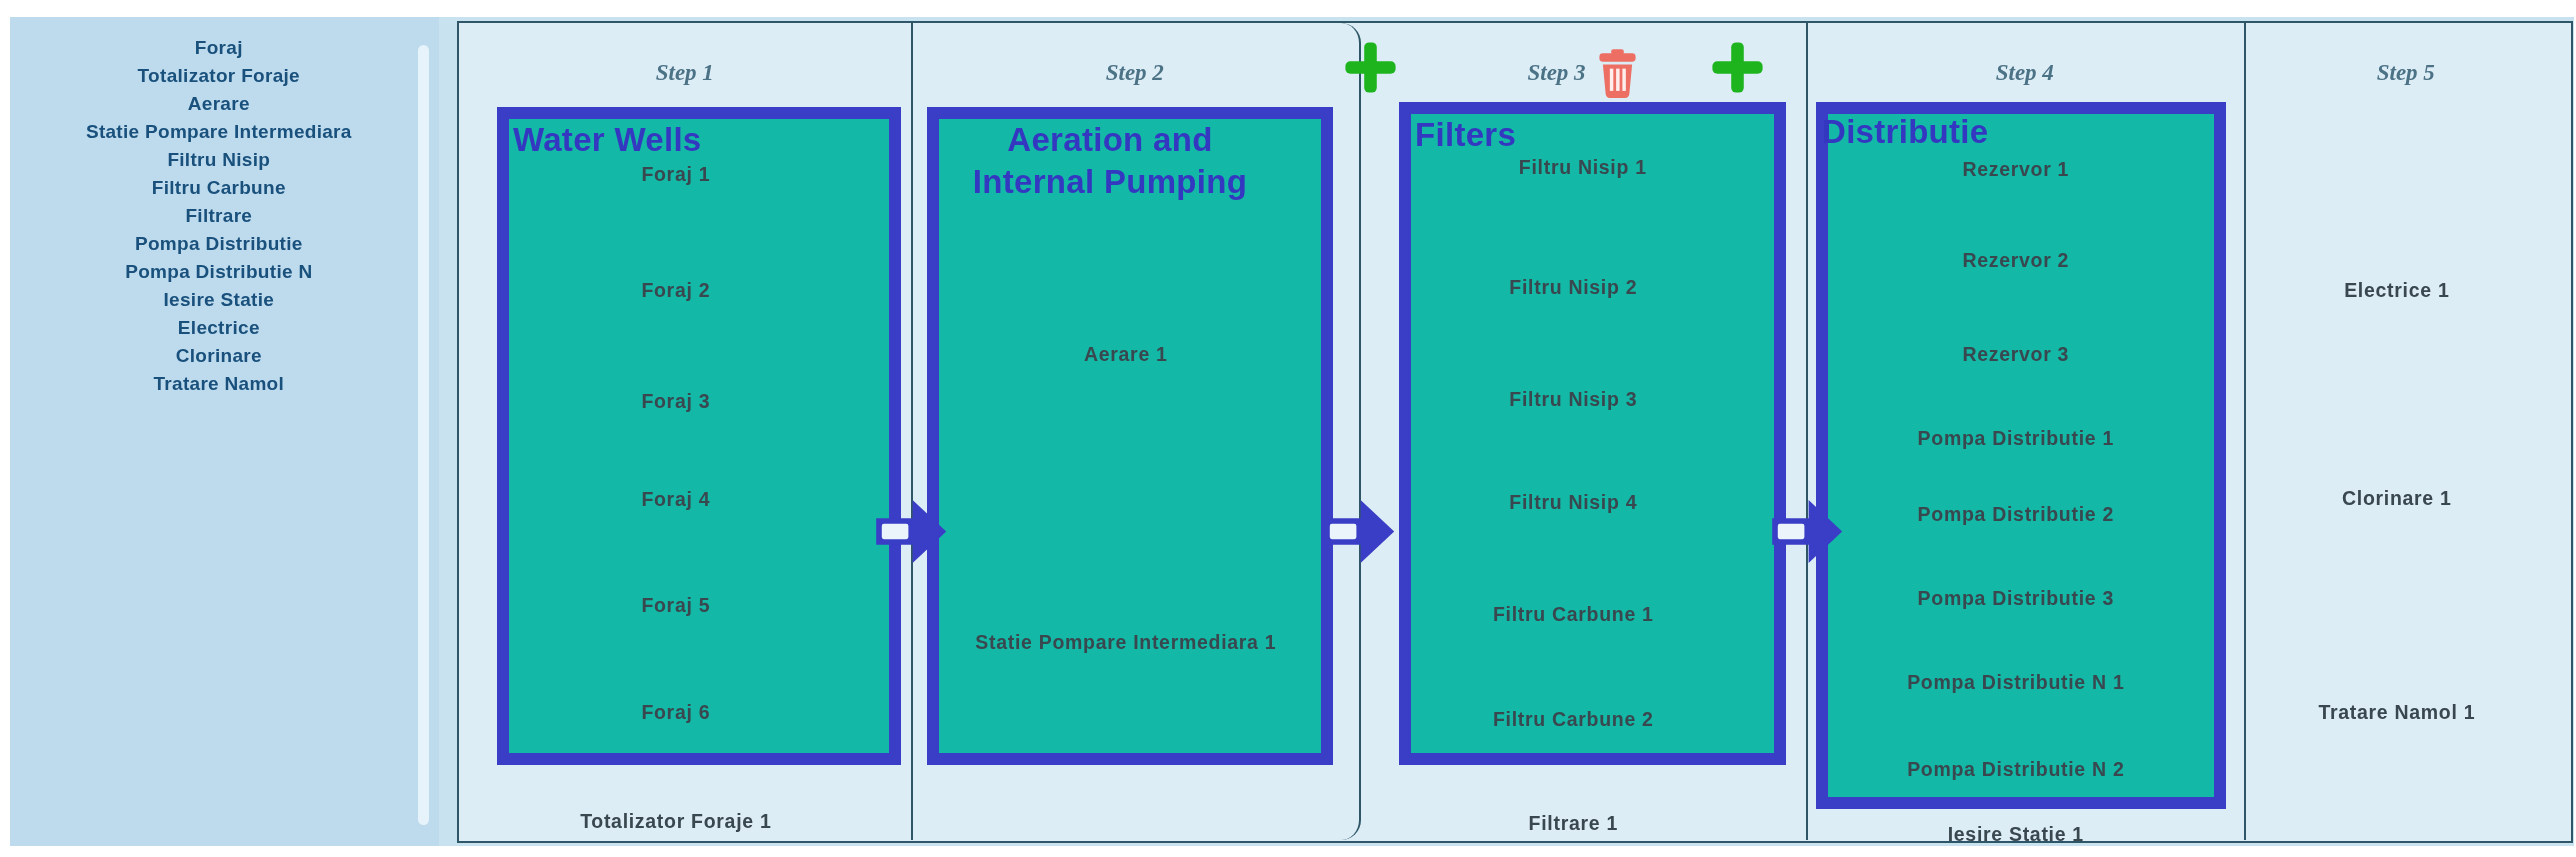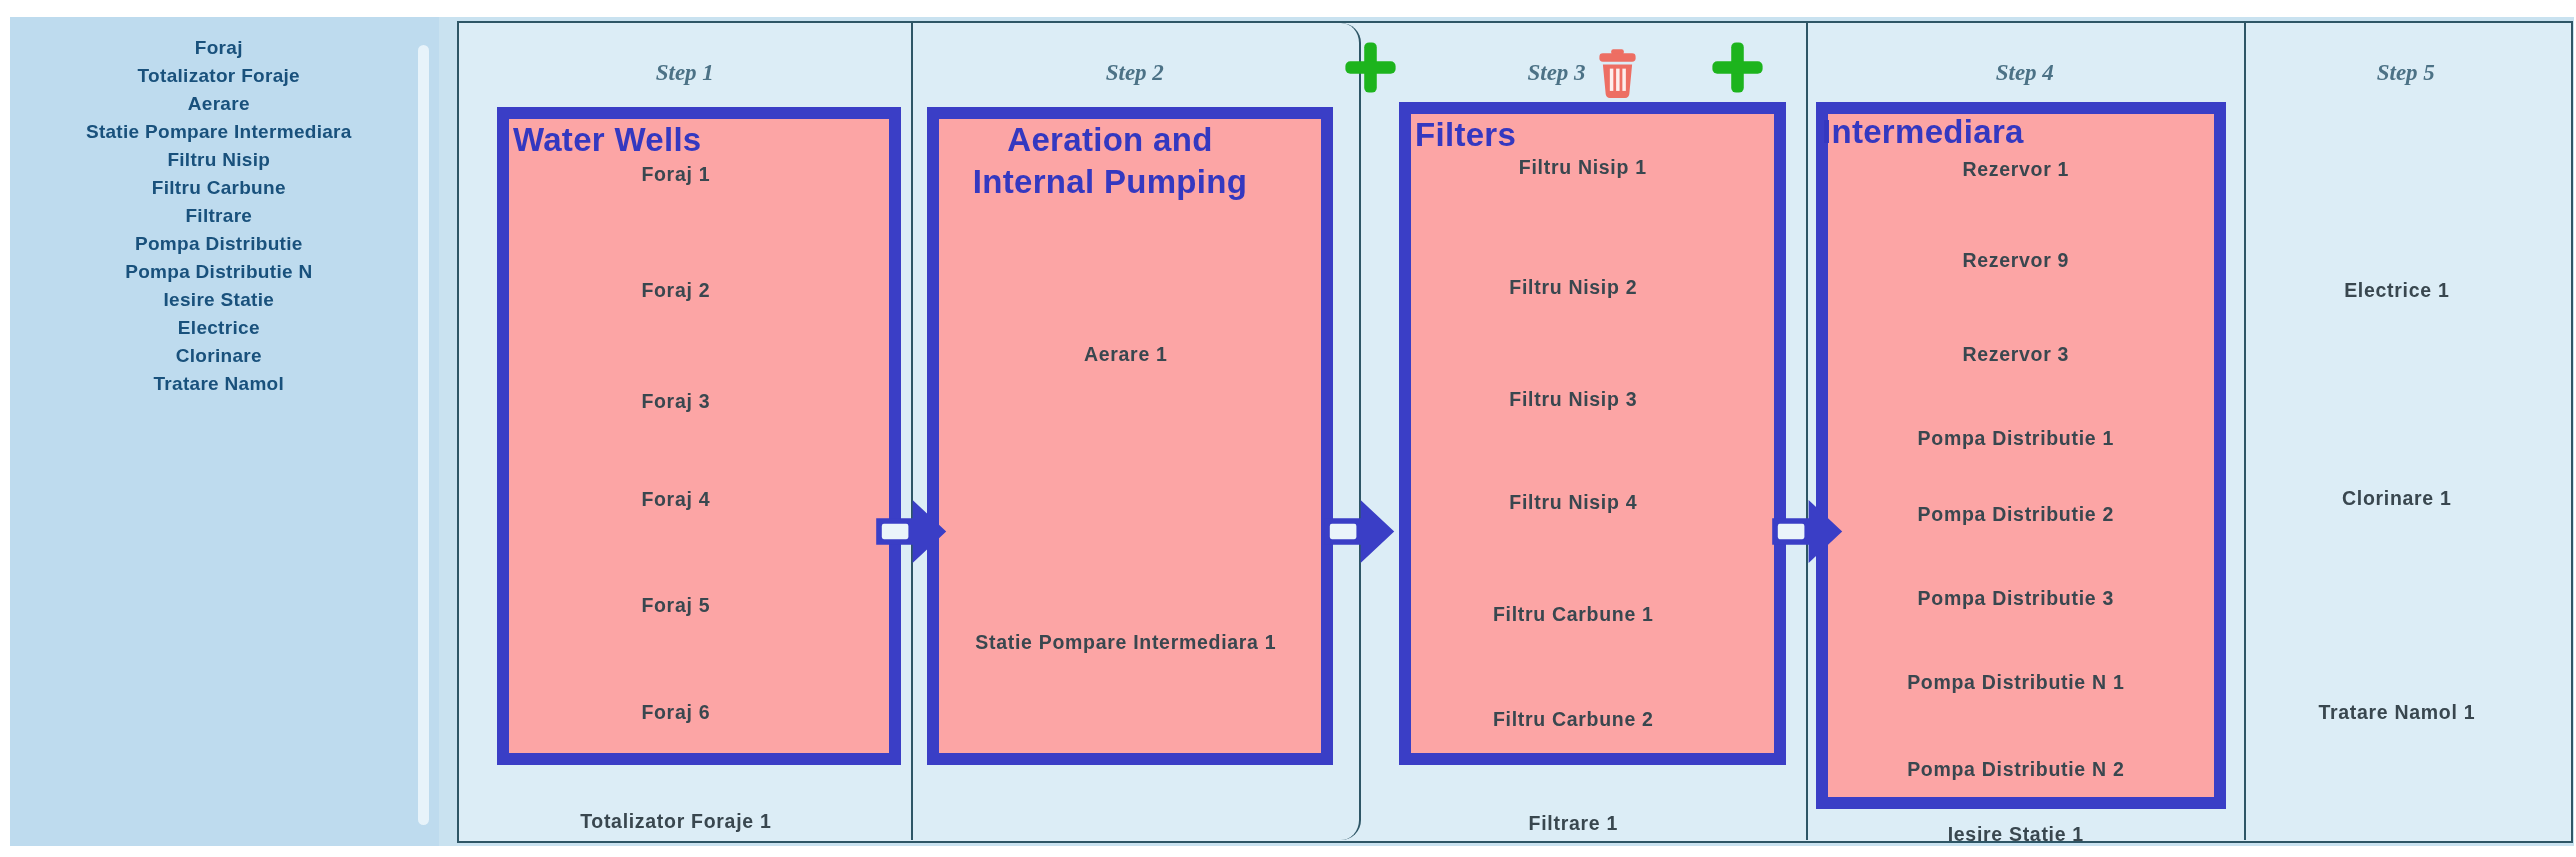--- a/index.html
+++ b/index.html
@@ -12,21 +12,21 @@
   .sidebar-list{position:absolute;left:0;top:16.7px;width:418px;text-align:center;}
   .side-item{line-height:28px;font-size:19px;font-weight:bold;color:#19517c;letter-spacing:0.3px;cursor:pointer;}
   
   .panel{position:absolute;left:447px;top:3.5px;width:2116px;height:822px;background:#dcedf6;
          border:2.8px solid #2e5666;box-sizing:border-box;overflow:hidden;}
   .col{position:absolute;top:0;height:817px;overflow:visible;}
   .col.divided{border-right:2.8px solid #2e5666;}
   .step-header{position:absolute;left:0;right:0;top:28px;height:45px;display:flex;align-items:center;
                justify-content:center;gap:12.5px;font-family:"Liberation Serif",serif;font-style:italic;
                font-weight:bold;font-size:23px;color:#4c7286;}
-  .box{position:absolute;border:12.5px solid #3a3ec6;background:#fca5a5;box-sizing:border-box;z-index:1;}
+  .box{position:absolute;border:12.5px solid #3a3ec6;background:#14b8a6;box-sizing:border-box;z-index:1;}
   .box-title{position:absolute;left:4.2px;top:0px;font-size:33px;line-height:42px;font-weight:bold;
              color:#3438c0;letter-spacing:0.3px;white-space:pre-line;}
   .item{position:absolute;left:0;right:18px;text-align:center;font-size:19.5px;font-weight:bold;
         color:#39474f;letter-spacing:0.7px;z-index:3;height:24px;line-height:24px;cursor:pointer;}
   .arrow{position:absolute;width:77px;height:77px;top:470px;z-index:6;}
   .plusbtn{position:absolute;width:53px;height:53px;top:18px;z-index:7;cursor:pointer;}
   .trashbtn{width:39px;height:49px;cursor:pointer;flex:0 0 auto;}
 </style>
 </head>
 <body>
@@ -111,24 +111,24 @@
       <div class="item" style="top:579px;">Filtru Carbune 1</div>
       <div class="item" style="top:684px;">Filtru Carbune 2</div>
       <div class="item" style="top:788px;">Filtrare 1</div>
     </div>
 
     <div class="col divided" style="left:1347px;width:438px;">
       <div class="step-header">
         <span>Step 4</span>
       </div>
       <div class="box" style="left:9.8px;top:79px;width:410px;height:707px;">
-        <div class="box-title" style="left:-5.6px;top:-2.8px;">Intermediara</div>
+        <div class="box-title" style="left:-5.6px;top:-2.8px;">Distributie</div>
       </div>
       <div class="item" style="top:134px;">Rezervor 1</div>
-      <div class="item" style="top:225px;">Rezervor 9</div>
+      <div class="item" style="top:225px;">Rezervor 2</div>
       <div class="item" style="top:319px;">Rezervor 3</div>
       <div class="item" style="top:403px;">Pompa Distributie 1</div>
       <div class="item" style="top:479px;">Pompa Distributie 2</div>
       <div class="item" style="top:563px;">Pompa Distributie 3</div>
       <div class="item" style="top:647px;">Pompa Distributie N 1</div>
       <div class="item" style="top:734px;">Pompa Distributie N 2</div>
       <div class="item" style="top:799px;">Iesire Statie 1</div>
     </div>
 
     <div class="col" style="left:1784px;width:326px;">

